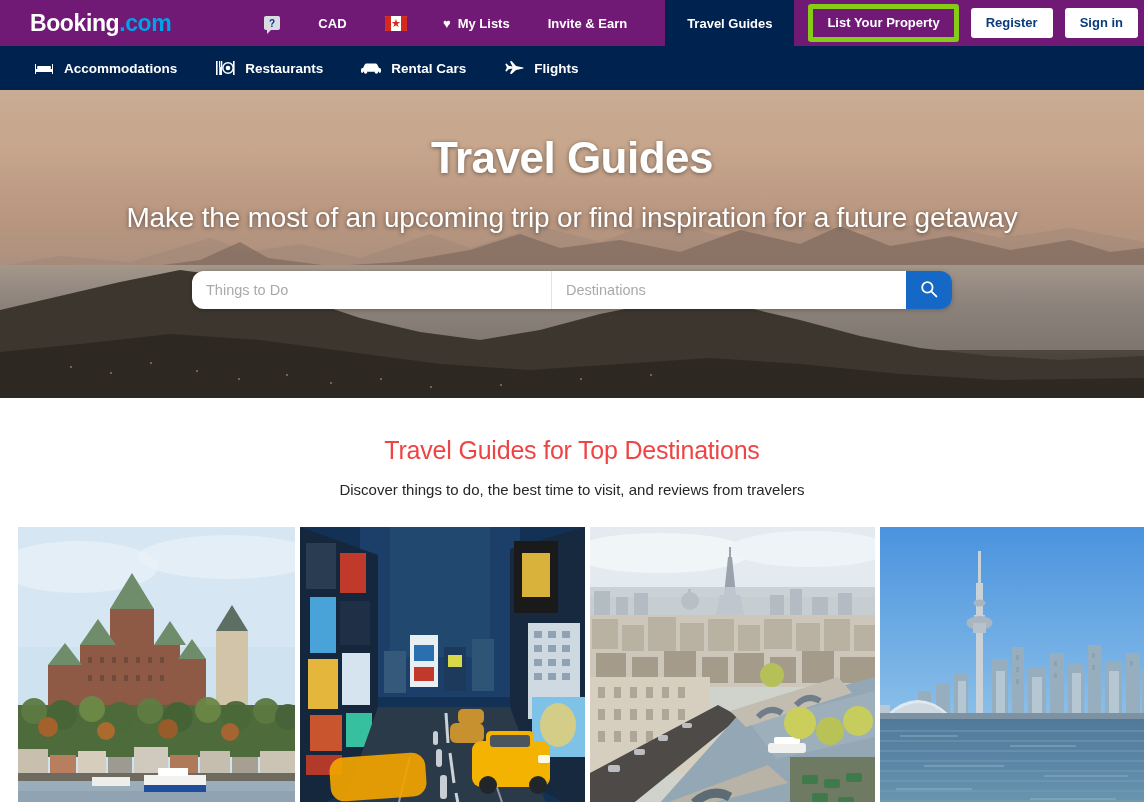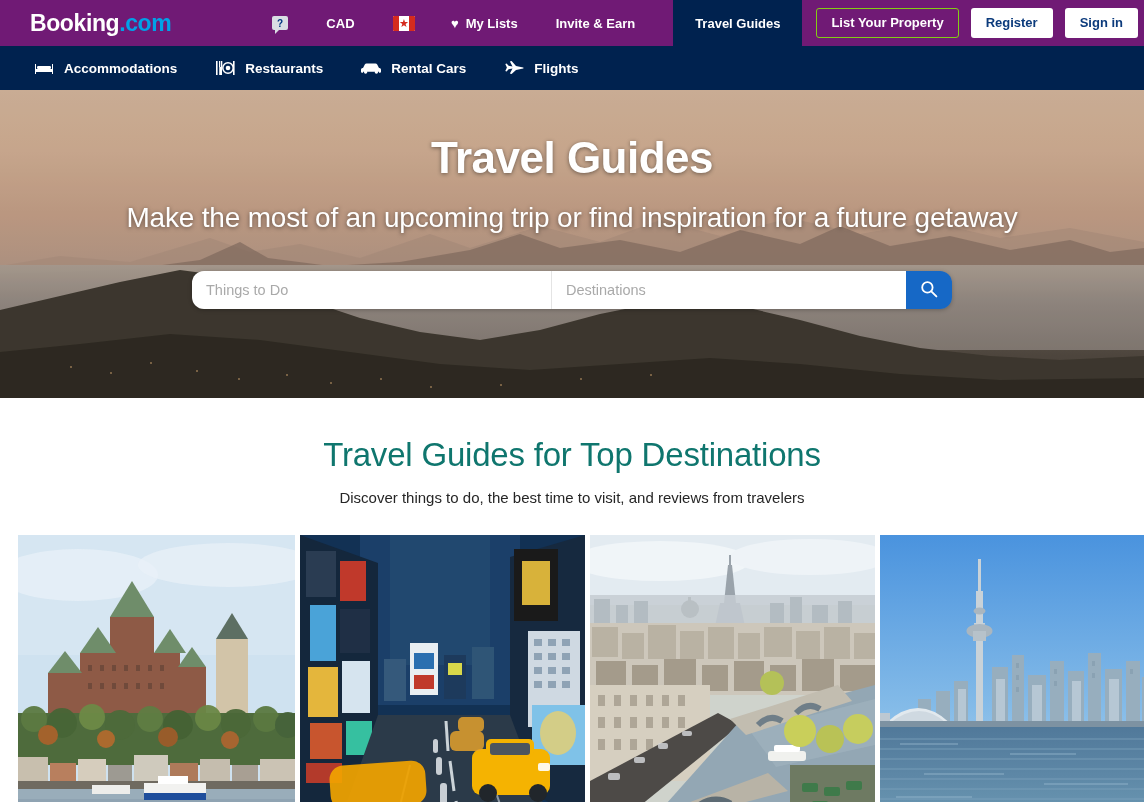--- a/index.html
+++ b/index.html
@@ -52,21 +52,21 @@
   .mylists .heart{font-size:13px;margin-right:7px;line-height:1;}
   .navlink{
     color:#fff;font-size:13px;font-weight:bold;
     height:46px;display:flex;align-items:center;padding:0 0;
   }
   .invite{margin-right:38px;}
   .tg-tab{
     background:#00224f;padding:0 22px;margin-right:14px;
   }
   .btn-outline{
-    border:1px solid #84cc16;border-radius:3px;color:#fff;
+    border:5px solid #84cc16;border-radius:3px;color:#fff;
     font-size:13px;font-weight:bold;padding:7px 14px;margin-right:12px;
     background:transparent;line-height:1.1;
   }
   .btn-white{
     background:#fff;border-radius:3px;color:#0c3b7c;
     font-size:13px;font-weight:bold;padding:8px 15px;margin-right:12px;
     line-height:1.1;
   }
   .btn-white.last{margin-right:6px;}
   
@@ -129,21 +129,21 @@
   .sfield.two{width:354px;text-align:center;}
   .sbtn{
     width:46px;background:#1668c6;display:flex;align-items:center;justify-content:center;
     border:none;cursor:pointer;
   }
   
   .section-head{
     text-align:center;padding-top:40px;
   }
   .section-title{
-    font-size:33px;color:#0f766e;font-weight:normal;letter-spacing:-.2px;line-height:1;
+    font-size:25px;color:#ef4444;font-weight:normal;letter-spacing:-.2px;line-height:1;
   }
   .section-sub{
     margin-top:19px;font-size:15px;color:#262626;line-height:1;
   }
   
   .cards{
     margin-top:30px;display:flex;gap:5px;padding:0 18px;box-sizing:border-box;
   }
   .card{
     position:relative;height:287px;overflow:hidden;flex:0 0 auto;

